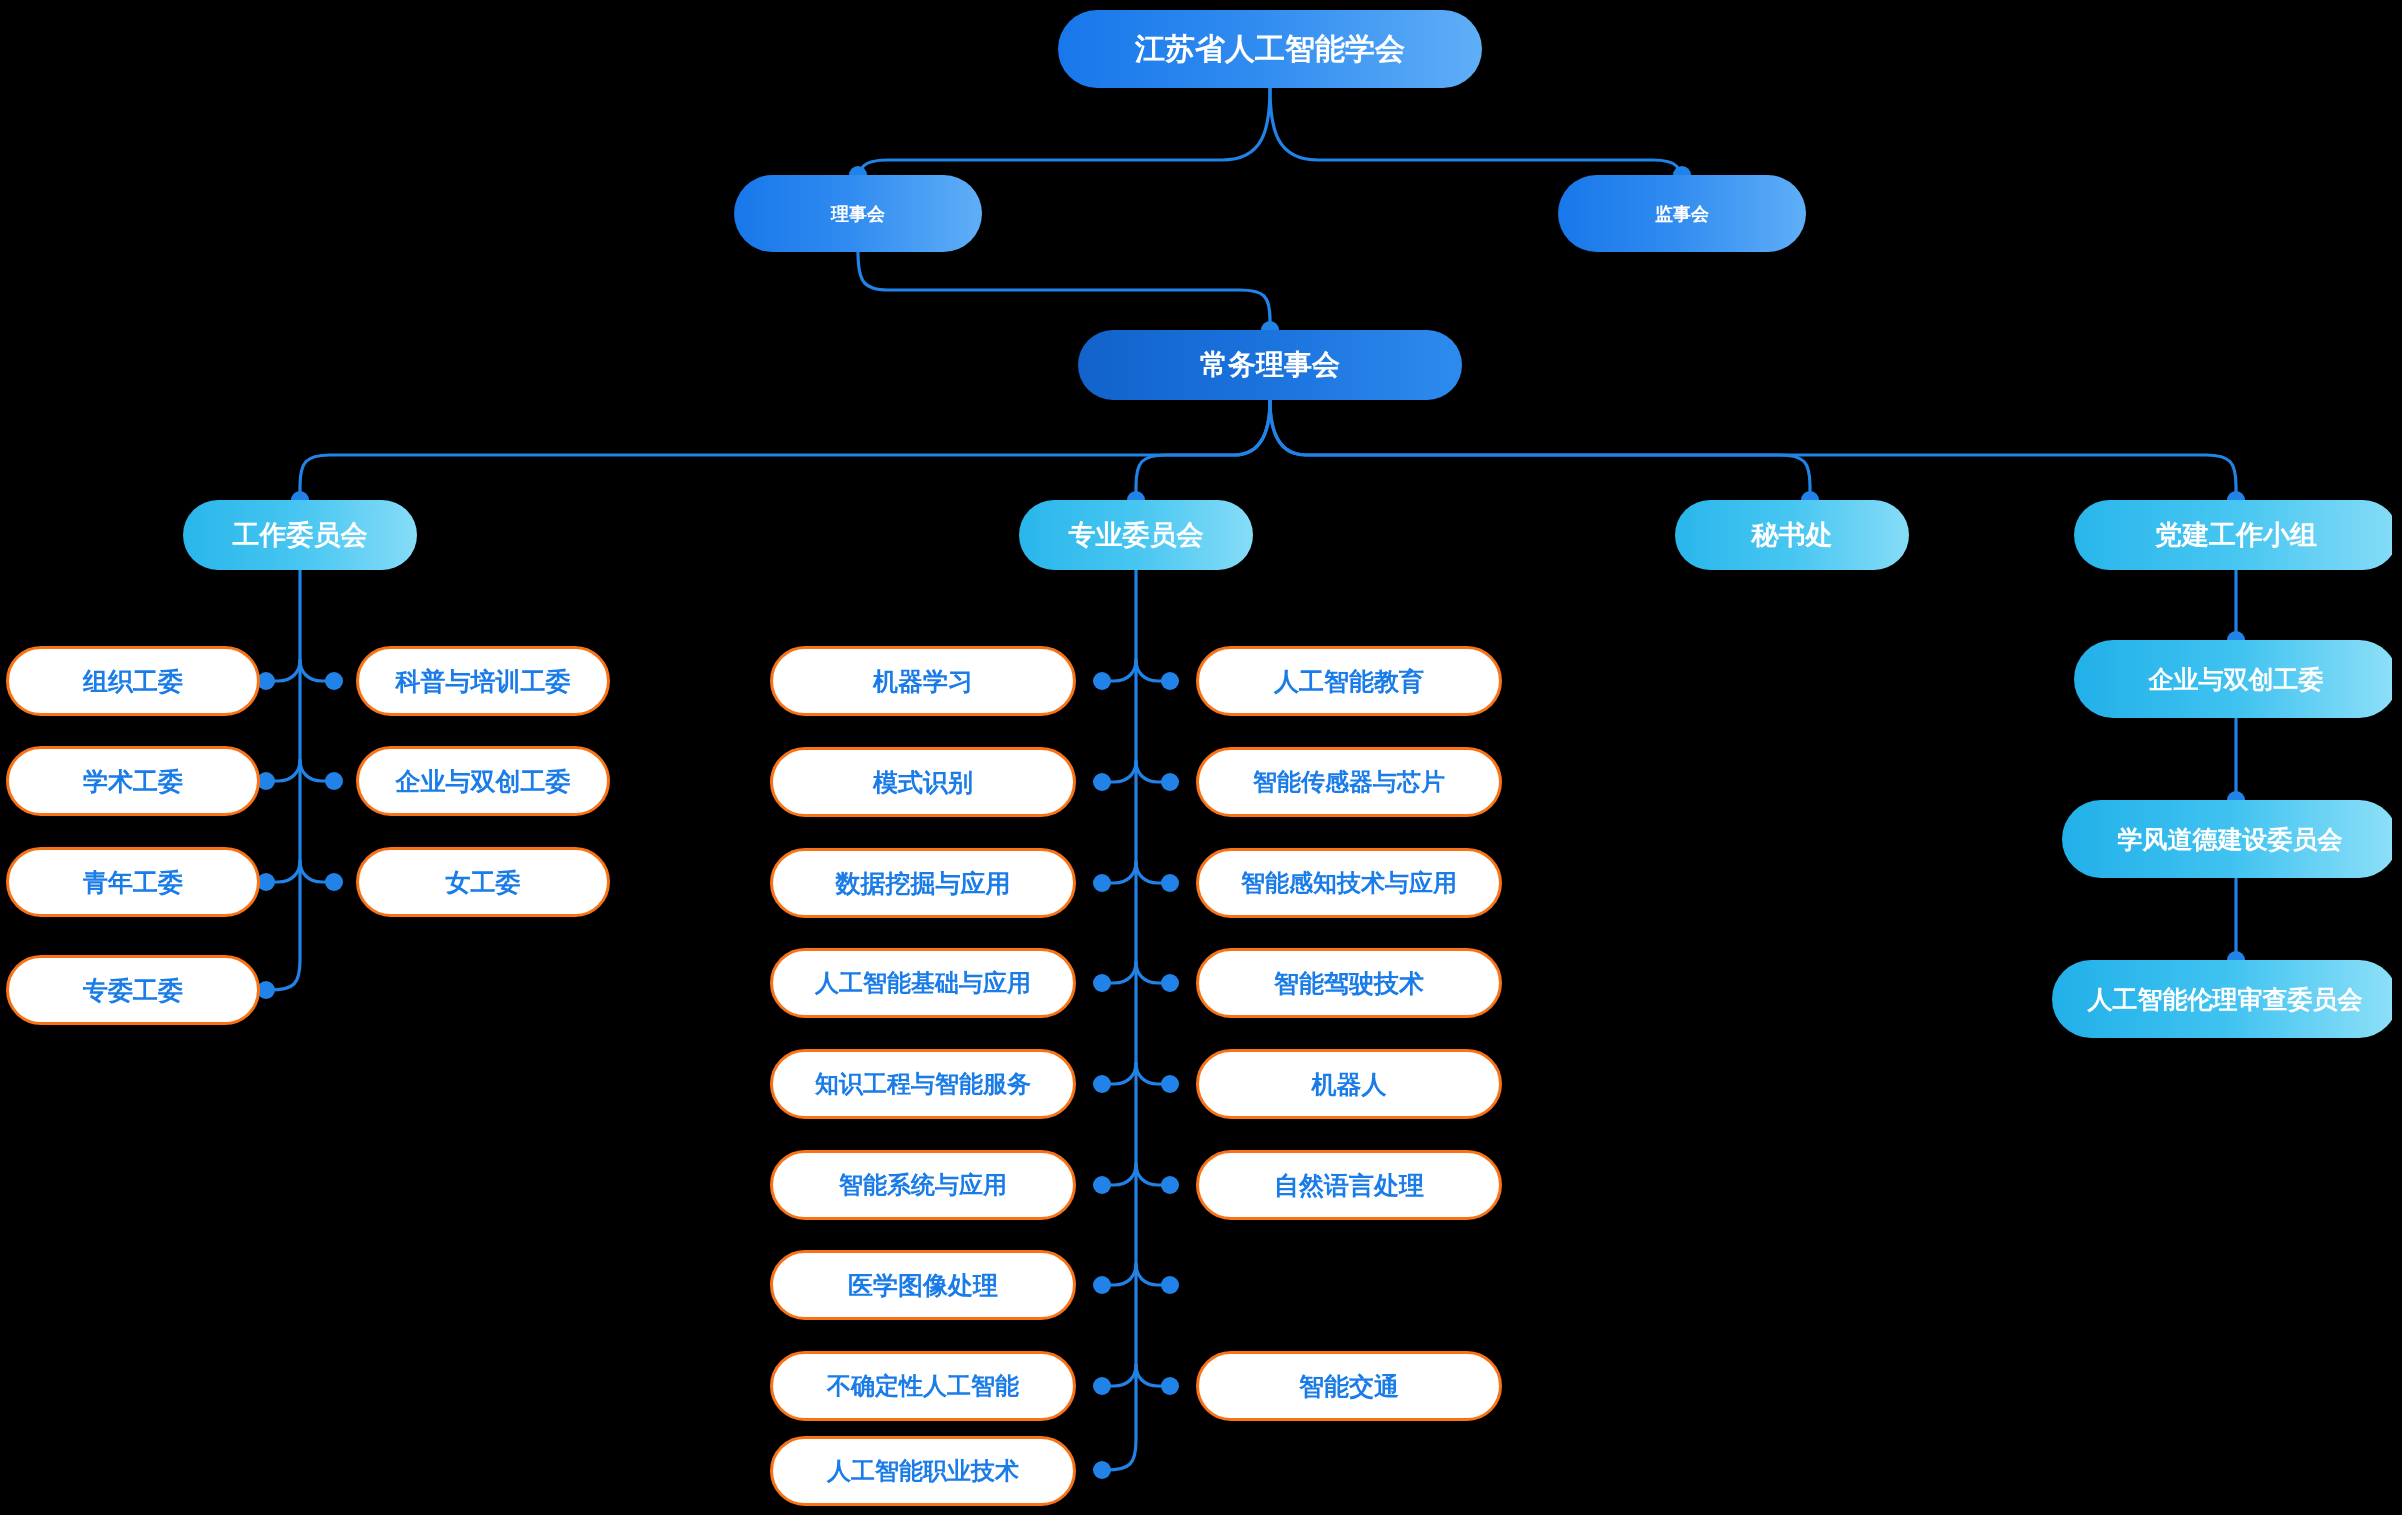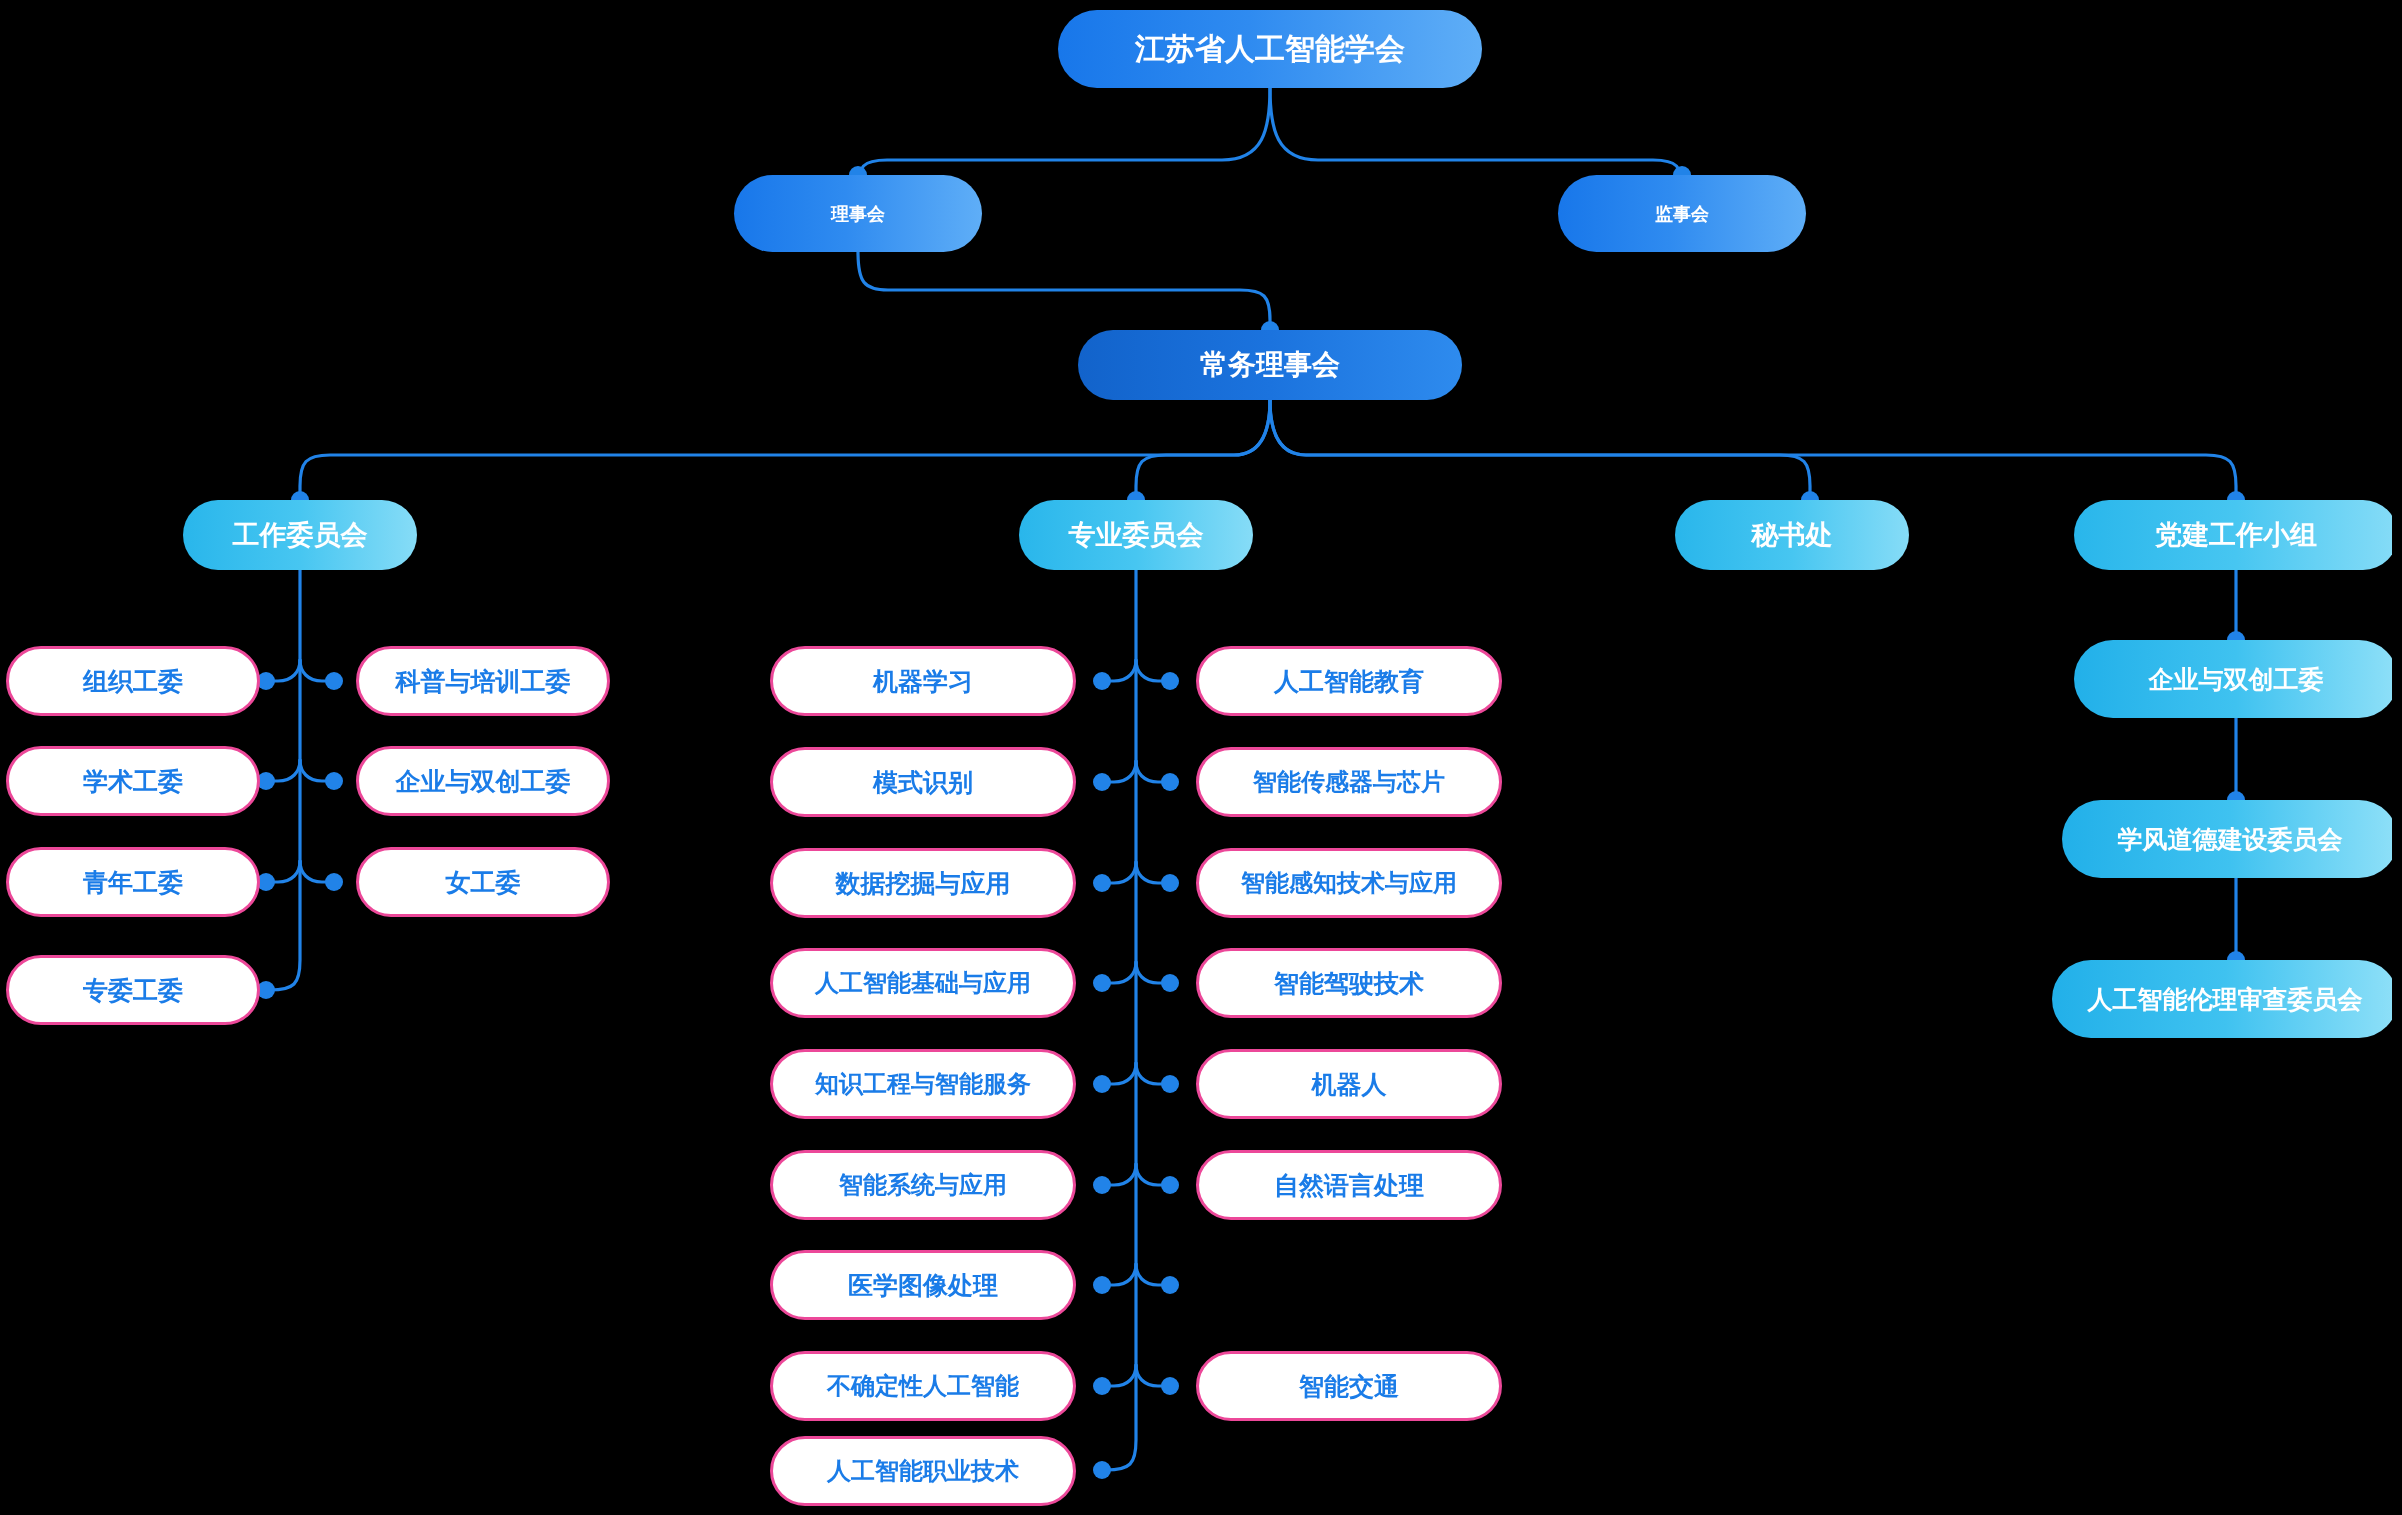--- a/index.html
+++ b/index.html
@@ -35,21 +35,21 @@
     background:linear-gradient(90deg,#29B6EB 0%,#47C6F1 50%,#86DCF7 100%);
     color:#fff;border-radius:999px;font-weight:700;
   }
   .pill-cyan-2{
     background:linear-gradient(90deg,#22B0E9 0%,#3FC2F0 50%,#8FE0F8 100%);
     color:#fff;border-radius:999px;font-weight:700;
   }
   
   .pill-white{
     background:#fff;
-    border:3px solid #ec4899;
+    border:3px solid #f97316;
     color:#1A7CE8;
     border-radius:999px;
     font-weight:700;
   }
 
   .t-root{font-size:30px;}
   .t-l2{font-size:18px;}
   .t-l3{font-size:28px;}
   .t-l4{font-size:27px;}
   .t-leaf{font-size:25px;}

